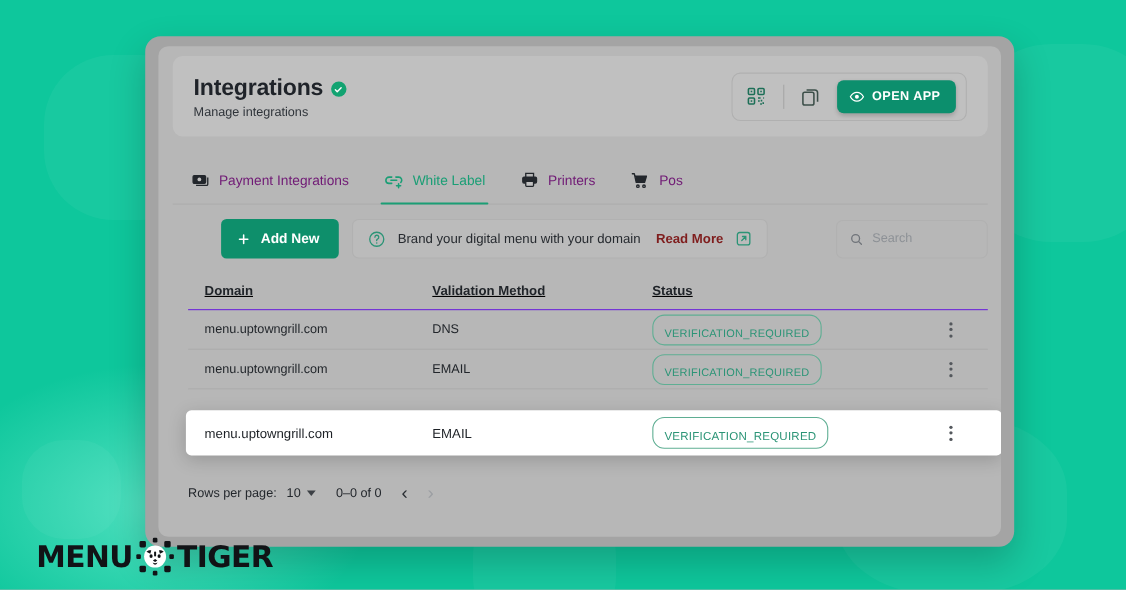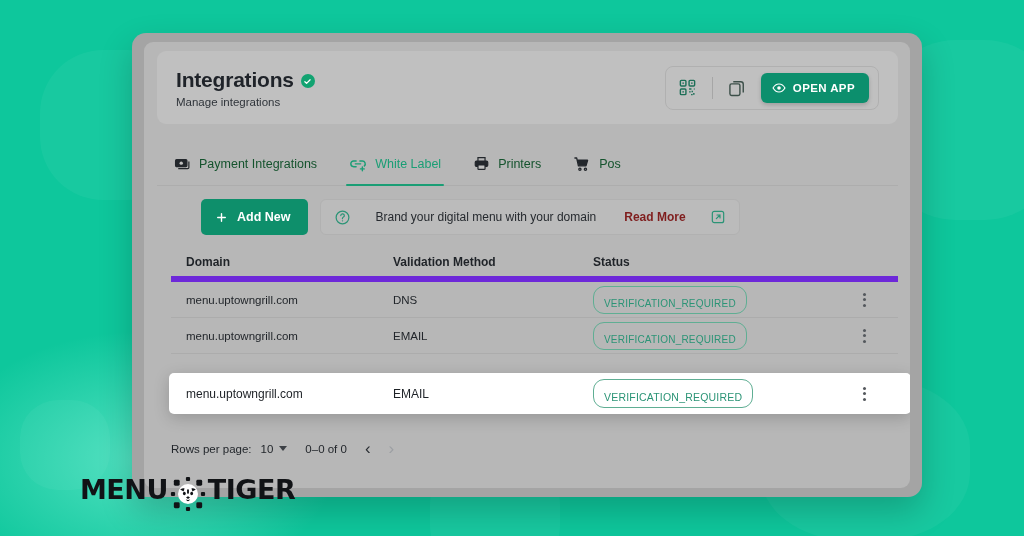--- a/index.html
+++ b/index.html
@@ -123,21 +123,21 @@
     align-items: stretch;
     gap: 26px;
     padding-left: 14px;
     border-bottom: 1px solid #adadad;
   }
   .tab {
     display: flex;
     align-items: center;
     gap: 8px;
     font-size: 12.5px;
-    color: #14532d;
+    color: #701a75;
     cursor: pointer;
     position: relative;
     padding: 0 3px;
   }
   .tab.active { color: #1a9e75; }
   .tab.active::after {
     content: "";
     position: absolute;
     left: 0; right: 0; bottom: -1px;
     height: 2.5px;
@@ -166,21 +166,21 @@
     padding: 0 18px 0 14px;
     font-size: 12.5px;
     font-weight: bold;
     cursor: pointer;
     font-family: "Liberation Sans", sans-serif;
   }
   .promo {
     flex: 0 0 auto;
     display: flex;
     align-items: center;
-    gap: 24px;
+    gap: 10px;
     height: 36px;
     border: 1px solid #b1b1b1;
     border-radius: 6px;
     padding: 0 13px;
     background: rgba(255,255,255,0.06);
   }
   .promo-text { font-size: 12px; color: #262a2f; }
   .promo-link {
     font-size: 12px; color: #7f1d1d; font-weight: bold; cursor: pointer;
     margin-left: 4px;
@@ -213,22 +213,23 @@
     left: 27px; top: 205px;
     width: 727px;
   }
   .thead, .trow {
     display: grid;
     grid-template-columns: 207px 200px 240px 1fr;
     align-items: center;
   }
   .thead {
     height: 35px;
-    border-bottom: 6px solid #6d28d9;
+    border-bottom: 1px solid #6d28d9;
     padding-left: 15px;
+    text-decoration: underline;
   }
   .th {
     font-size: 12px;
     font-weight: bold;
     color: #1f2328;
   }
   .trow {
     height: 36px;
     border-bottom: 1px solid #acacac;
     padding-left: 15px;
@@ -302,24 +303,24 @@
     border-right: 4.5px solid transparent;
     border-top: 5px solid #3c4045;
   }
   .page-nav { display: flex; align-items: center; gap: 18px; }
   .chev { font-size: 17px; line-height: 1; cursor: pointer; color: #2a2e33; }
   .chev.disabled { color: #9c9fa3; cursor: default; }
 
   
   .logo {
     position: absolute;
-    left: 33px; bottom: 22px;
-    display: flex;
+    left: 33px; bottom: 10px;
+    display: flex;
+    align-items: center;
     gap: 2px;
-    margin-left: 47px;
   }
   .logo-word {
     font-size: 27px;
     font-weight: bold;
     color: #111316;
     letter-spacing: -0.5px;
     font-family: "DejaVu Sans", sans-serif;
   }
   .logo-mark {
     width: 40px; height: 40px;
@@ -457,20 +458,29 @@
         <span class="promo-text">Brand your digital menu with your domain</span>
         <span class="promo-link">Read More</span>
         <span style="display:flex;">
           <svg width="16" height="16" viewBox="0 0 24 24" fill="none" stroke="#2b9476" stroke-width="1.8" stroke-linecap="round">
             <rect x="3.5" y="3.5" width="17" height="17" rx="3"></rect>
             <path d="M9.5 14.5l5.5-5.5M10.5 9h4.5v4.5"></path>
           </svg>
         </span>
       </div>
 
+      <div class="search-box">
+        <span style="display:flex;">
+          <svg width="13" height="13" viewBox="0 0 24 24" fill="none" stroke="#70747a" stroke-width="2.2" stroke-linecap="round">
+            <circle cx="10.8" cy="10.8" r="6.6"></circle>
+            <path d="M16 16l4.5 4.5"></path>
+          </svg>
+        </span>
+        <input class="search-input" type="text" placeholder="Search" style="">
+      </div>
     </div>
 
     <div class="table-wrap">
 
       <div class="thead">
         <div class="th">Domain</div>
         <div class="th">Validation Method</div>
         <div class="th">Status</div>
         <div class="th"></div>
       </div>

